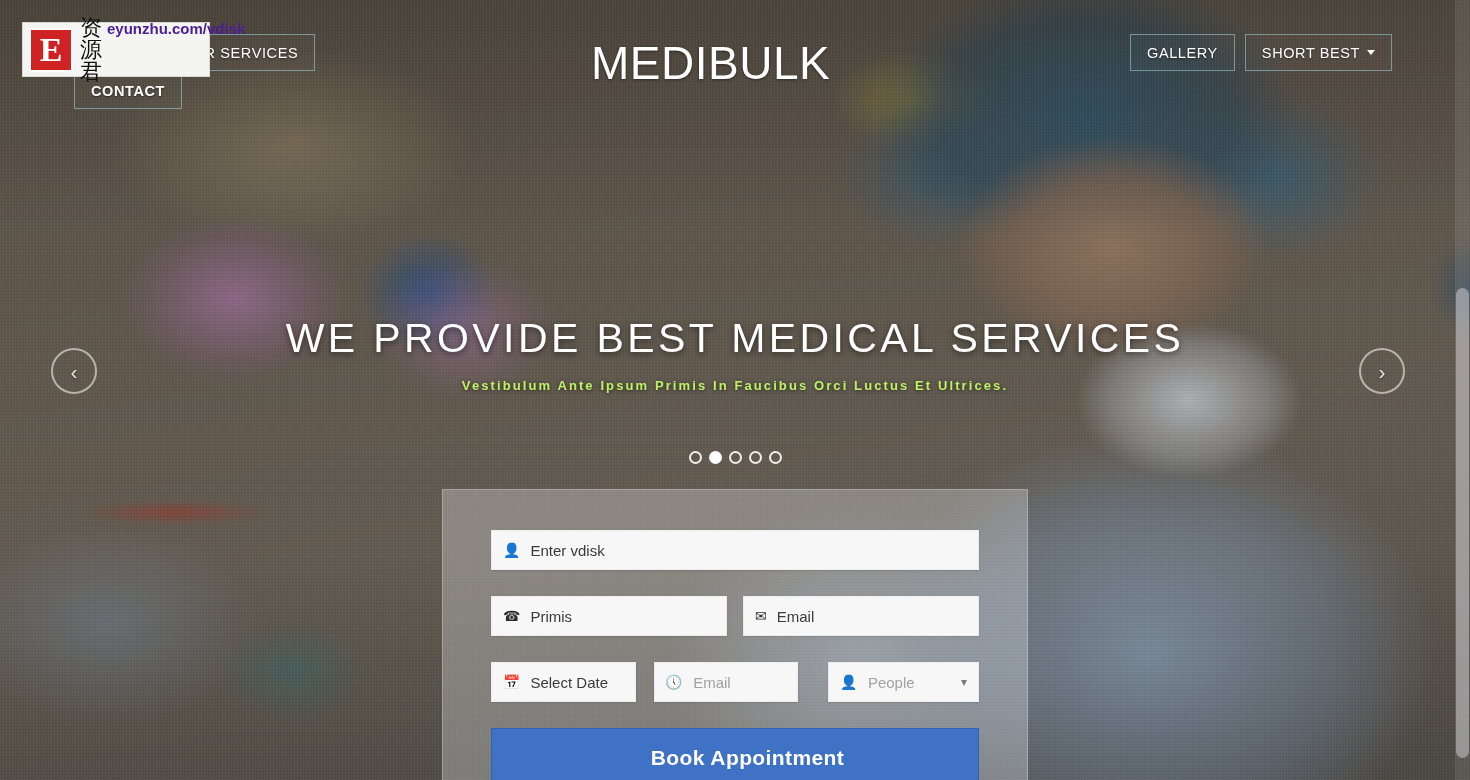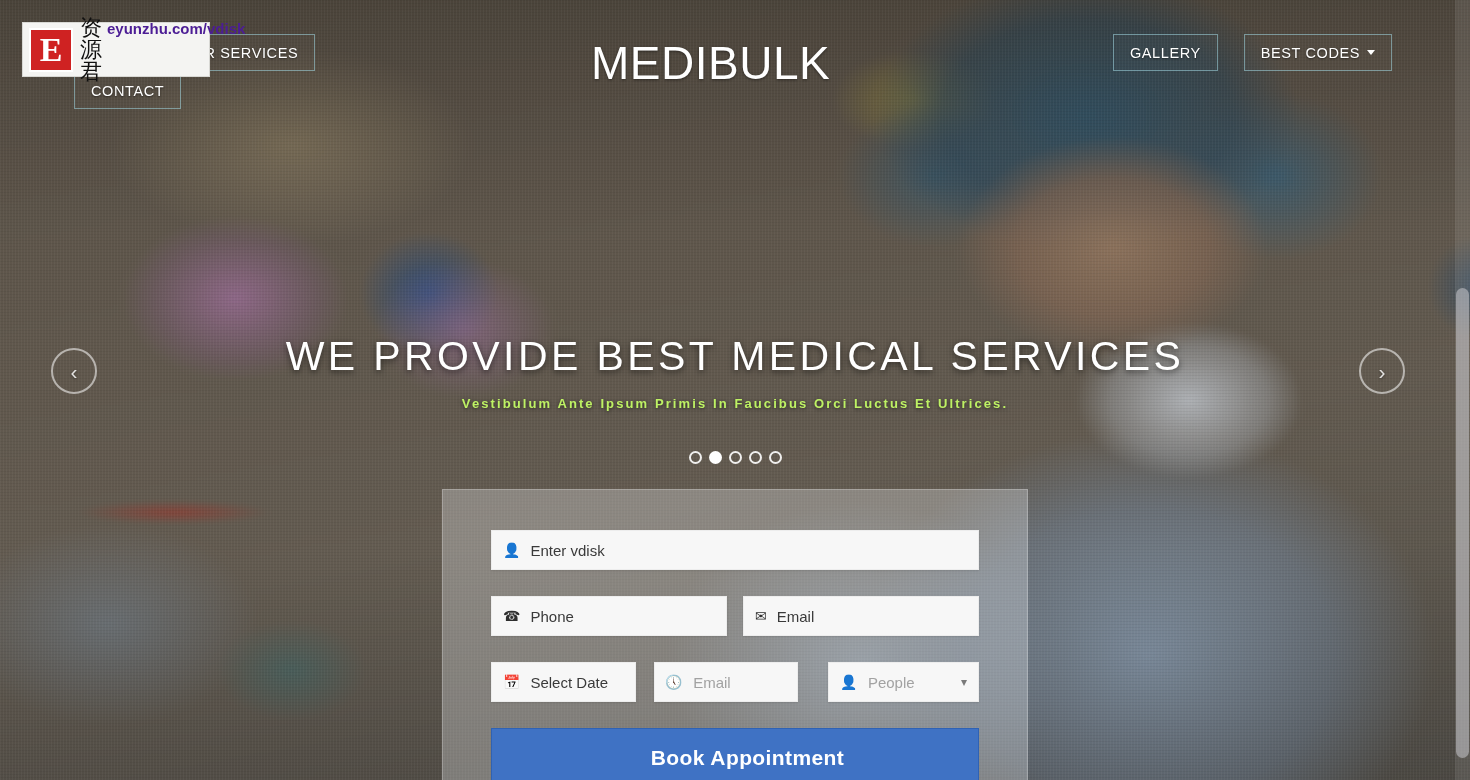--- a/index.html
+++ b/index.html
@@ -70,33 +70,33 @@
     z-index: 30;
   }
   .brand {
     position: absolute; left: 591px; top: 36px;
     font-size: 46px; font-weight: normal; letter-spacing: .5px;
     color: #fff; text-shadow: 0 1px 3px rgba(0,0,0,.45);
     white-space: nowrap;
   }
 
   .nav-left { position: absolute; left: 22px; top: 34px; width: 470px; }
-  .nav-right { position: absolute; right: 78px; top: 34px; display: flex; gap: 26px; }
+  .nav-right { position: absolute; right: 78px; top: 34px; display: flex; gap: 10px; }
 
   .nav-item {
     display: inline-flex; align-items: center; justify-content: center;
     height: 37px; padding: 0 16px;
     border: 1px solid rgba(160,215,225,.55);
     color: #fff; font-size: 14.5px; letter-spacing: .6px;
     text-shadow: 0 1px 2px rgba(0,0,0,.5);
     background: rgba(255,255,255,.02);
     white-space: nowrap; cursor: pointer;
   }
   .nav-row-1 { display: flex; gap: 30px; align-items: center; }
-  .nav-row-2 { margin-top: 1px; margin-left: 52px; }
+  .nav-row-2 { margin-top: 1px; margin-left: 52px; font-weight: bold; }
   .caret {
     display: inline-block; margin-left: 7px;
     width: 0; height: 0;
     border-left: 4px solid transparent;
     border-right: 4px solid transparent;
     border-top: 5px solid #fff;
   }
 
   
   .watermark {
@@ -122,21 +122,20 @@
 
   
   .slide-copy {
     position: absolute; left: 0; right: 0; top: 315px;
     text-align: center; z-index: 20;
   }
   .slide-title {
     font-size: 41px; font-weight: 300; letter-spacing: 3.4px;
     color: #fff; text-shadow: 0 2px 6px rgba(0,0,0,.55);
     white-space: nowrap;
-    margin-top: 18px;
   }
   .slide-sub {
     margin-top: 16px;
     font-size: 13px; letter-spacing: 2.1px; font-weight: 600;
     color: #bef264; text-shadow: 0 1px 4px rgba(0,0,0,.6);
   }
 
   .slider-arrow {
     position: absolute; top: 348px;
     width: 46px; height: 46px; border-radius: 50%;
@@ -249,21 +248,21 @@
           <span>CONTACT</span>
         </div>
       </div>
     </nav>
 
     <nav class="nav-right">
       <div class="nav-item">
         <span>GALLERY</span>
       </div>
       <div class="nav-item">
-        <span>BEST CODES</span>
+        <span>SHORT BEST</span>
         <span class="caret"></span>
       </div>
     </nav>
   </header>
 
   <div class="watermark">
     <div class="wm-badge">E</div>
     <div class="wm-text">
       <span class="wm-cn">资源君</span>
       <span class="wm-url">eyunzhu.com/vdisk</span>
@@ -291,21 +290,21 @@
     <div class="field-row">
       <div class="field f-name">
         <span class="fi">👤</span>
         <span>Enter vdisk</span>
       </div>
     </div>
 
     <div class="field-row">
       <div class="field f-phone">
         <span class="fi">☎</span>
-        <span>Phone</span>
+        <span>Primis</span>
       </div>
       <div class="field f-email">
         <span class="fi">✉</span>
         <span>Email</span>
       </div>
     </div>
 
     <div class="field-row row-3">
       <div class="field f-date">
         <span class="fi">📅</span>

